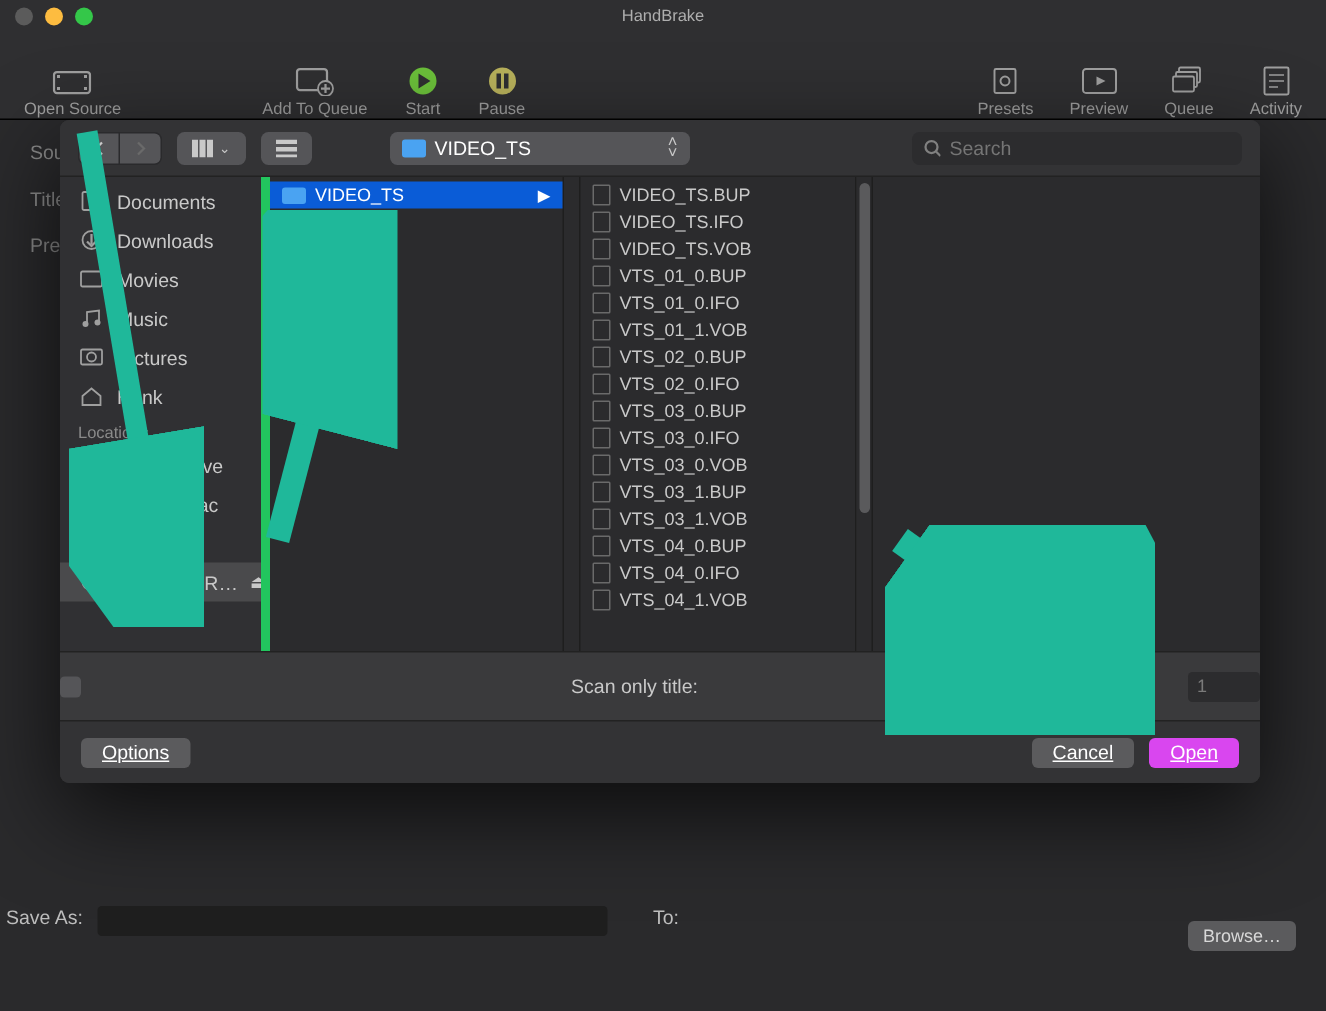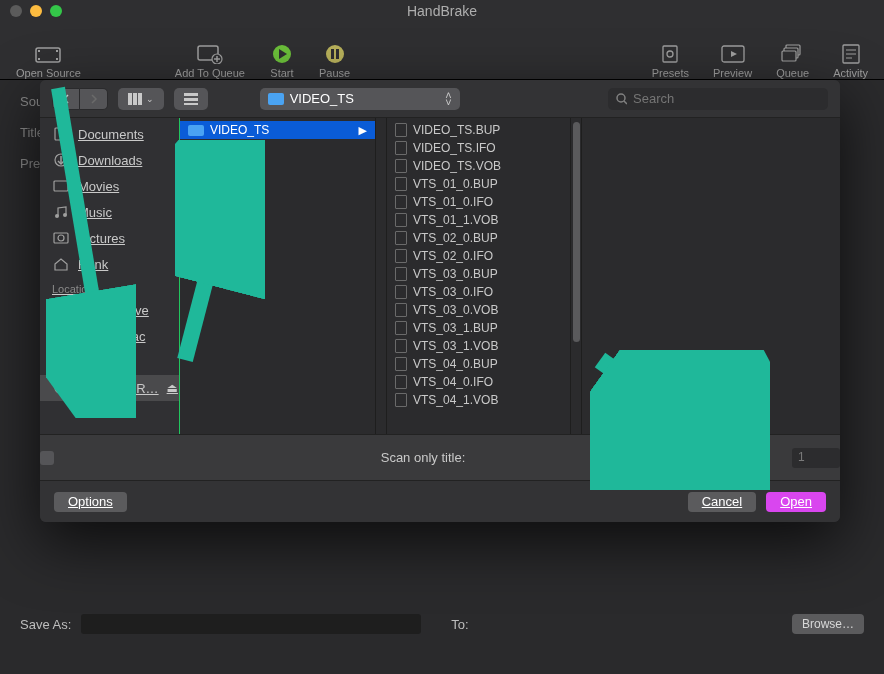--- a/index.html
+++ b/index.html
@@ -5,21 +5,21 @@
     * { margin: 0; padding: 0; box-sizing: border-box; }
     body { font-family: -apple-system, BlinkMacSystemFont, "Helvetica Neue", sans-serif; font-size: 13px; color: #c9c9c9; background: #000; width: 884px; height: 674px; position: relative; overflow: hidden; }
 
     .main-window { background: #2a2a2c; width: 884px; height: 674px; position: relative; }
     .title-bar { height: 22px; display: flex; align-items: center; padding: 0 10px; background: #2f2f31; position: relative; }
     .traffic-lights { display: flex; gap: 8px; }
     .tl { width: 12px; height: 12px; border-radius: 50%; }
     .tl.red { background: #5b5b5b; }
     .tl.yellow { background: #fdbc40; }
     .tl.green { background: #34c749; }
-    .title-text { position: absolute; left: 50%; transform: translateX(-50%); color: #aeaeae; font-size: 14px; }
+    .title-text { position: absolute; left: 50%; transform: translateX(-50%); color: #aeaeae; font-size: 11px; }
 
     .toolbar { height: 58px; display: flex; align-items: flex-end; padding: 0 4px; background: #2f2f31; border-bottom: 1px solid #000; }
     .tb-item { display: flex; flex-direction: column; align-items: center; padding: 0 12px; color: #9f9f9f; font-size: 11px; }
     .tb-icon { width: 26px; height: 20px; margin-bottom: 3px; display: flex; align-items: center; justify-content: center; }
     .tb-spacer { flex: 1; }
 
     .main-area { padding: 14px 20px; background: #2a2a2c; color: #8a8a8a; font-size: 13px; }
     .main-row { margin-bottom: 16px; display: flex; align-items: center; }
 
     
@@ -41,21 +41,21 @@
     .nav-btn:last-child { border-radius: 0 5px 5px 0; border-left: none; }
     .seg-btn { height: 22px; padding: 0 10px; background: #555558; border-radius: 5px; display: inline-flex; align-items: center; color: #c9c9c9; }
     .path-dropdown { flex: 0 0 200px; height: 22px; background: #555558; border-radius: 5px; display: flex; align-items: center; padding: 0 8px; margin: 0 auto; color: #fff; font-size: 13px; gap: 6px; }
     .folder-swatch { width: 16px; height: 12px; background: #4aa3f2; border-radius: 2px; }
     .chev-updown { margin-left: auto; font-size: 11px; color: #c9c9c9; line-height: 7px; display: flex; flex-direction: column; }
     .search-field { width: 220px; height: 22px; background: #2c2c2e; border-radius: 5px; color: #808080; font-size: 13px; display: flex; align-items: center; padding: 0 8px; gap: 6px; }
     .search-field input { background: transparent; border: 0; outline: 0; color: #3b82f6; font-size: 13px; width: 100%; }
 
     .sheet-body { flex: 1; display: flex; background: #2b2b2d; overflow: hidden; }
 
-    .sidebar { width: 140px; background: #303033; border-right: 1px solid #22c55e; overflow: hidden; padding-top: 3px; text-decoration: underline; }
+    .sidebar { width: 140px; background: #303033; border-right: 6px solid #22c55e; overflow: hidden; padding-top: 3px; }
     .sb-section { padding: 6px 12px 2px; font-size: 11px; color: #8a8a8a; }
     .sb-item { height: 26px; display: flex; align-items: center; padding: 0 12px; gap: 8px; color: #c9c9c9; font-size: 13px; }
     .sb-item.selected { background: #4a4a4c; }
     .sb-icon { width: 18px; height: 14px; display: inline-flex; align-items: center; justify-content: center; }
     .eject { margin-left: auto; font-size: 12px; color: #c9c9c9; }
 
     .col-pane { width: 196px; border-right: 1px solid #1e1e1e; padding-top: 3px; display: flex; flex-direction: column; }
     .col-row { height: 18px; display: flex; align-items: center; gap: 6px; padding: 0 8px; font-size: 12px; color: #c9c9c9; }
     .col-row.selected { background: #0a5cd7; color: #fff; }
     .col-row .arrow { margin-left: auto; font-size: 11px; }
@@ -66,23 +66,23 @@
 
     .sheet-opts { height: 46px; background: #3a3a3c; border-top: 1px solid #222; display: flex; align-items: center; justify-content: space-between; gap: 10px; font-size: 13px; }
     .chk { width: 14px; height: 14px; background: #555558; border-radius: 3px; display: inline-block; }
     .num-in { width: 48px; height: 20px; background: #2c2c2e; border-radius: 3px; color: #7a7a7a; padding: 2px 6px; font-size: 12px; }
 
     .sheet-footer { height: 42px; background: #333335; border-top: 1px solid #222; display: flex; align-items: center; padding: 0 14px; gap: 10px; }
     .btn { height: 20px; padding: 0 14px; background: #5b5b5d; border-radius: 4px; color: #fff; font-size: 13px; display: inline-flex; align-items: center; justify-content: center; text-decoration: underline; }
     .btn.primary { background: #d946ef; }
 
     
-    .save-row { position: absolute; left: 20px; right: 20px; bottom: 40px; display: flex; align-items: center; gap: 10px; color: #bdbdbd; font-size: 13px;}
+    .save-row { position: absolute; left: 4px; right: 20px; bottom: 40px; display: flex; gap: 10px; color: #bdbdbd; font-size: 13px;}
     .save-input { width: 340px; height: 20px; background: #1e1e1e; border-radius: 3px; }
-    .browse-btn { margin-left: auto; height: 20px; padding: 0 10px; background: #5b5b5d; border-radius: 4px; color: #d8d8d8; font-size: 12px; display: inline-flex; align-items: center; }
+    .browse-btn { margin-left: auto; height: 20px; padding: 0 10px; background: #5b5b5d; border-radius: 4px; color: #d8d8d8; font-size: 12px; display: inline-flex; align-items: center; margin-top: 10px; }
 
     .arrow-svg { position: absolute; pointer-events: none; }
 
     .files-list { overflow: hidden; }
   </style>
 </head>
 <body>
 
 <div class="main-window">
 

